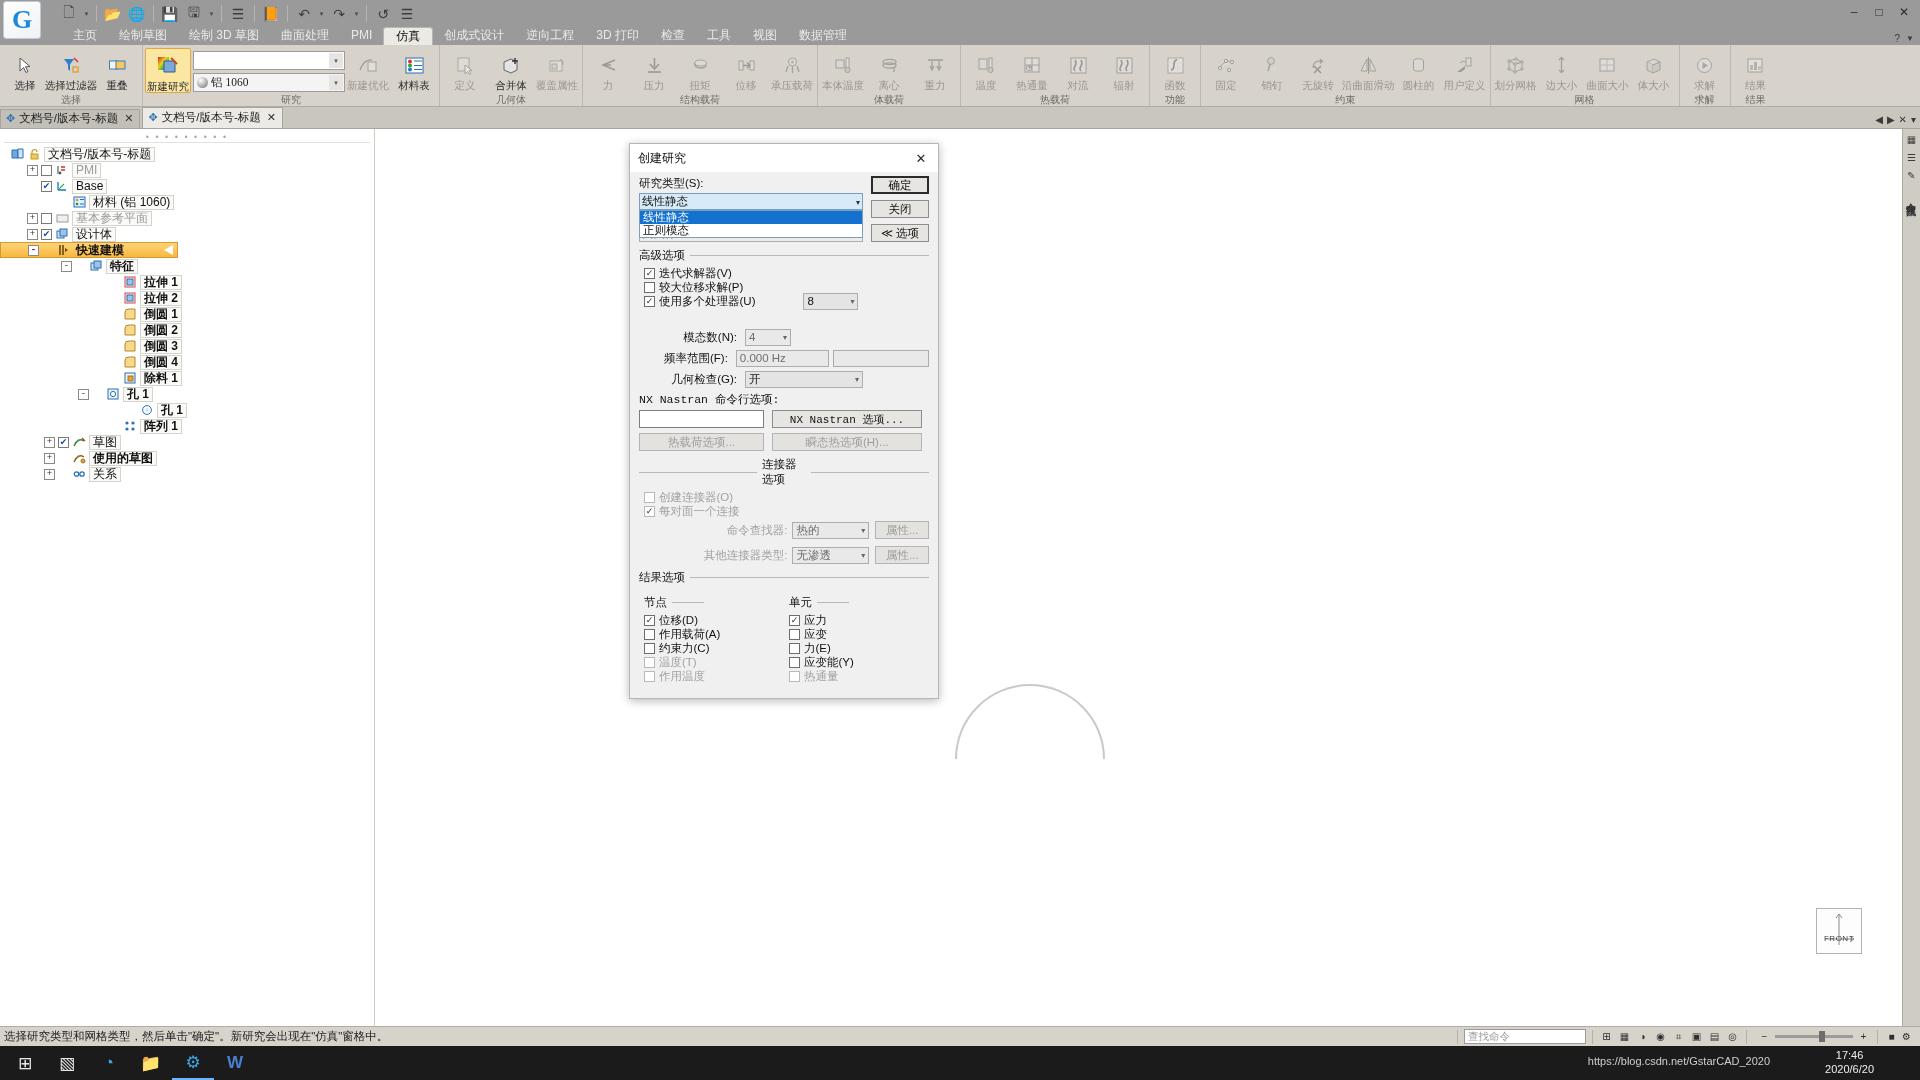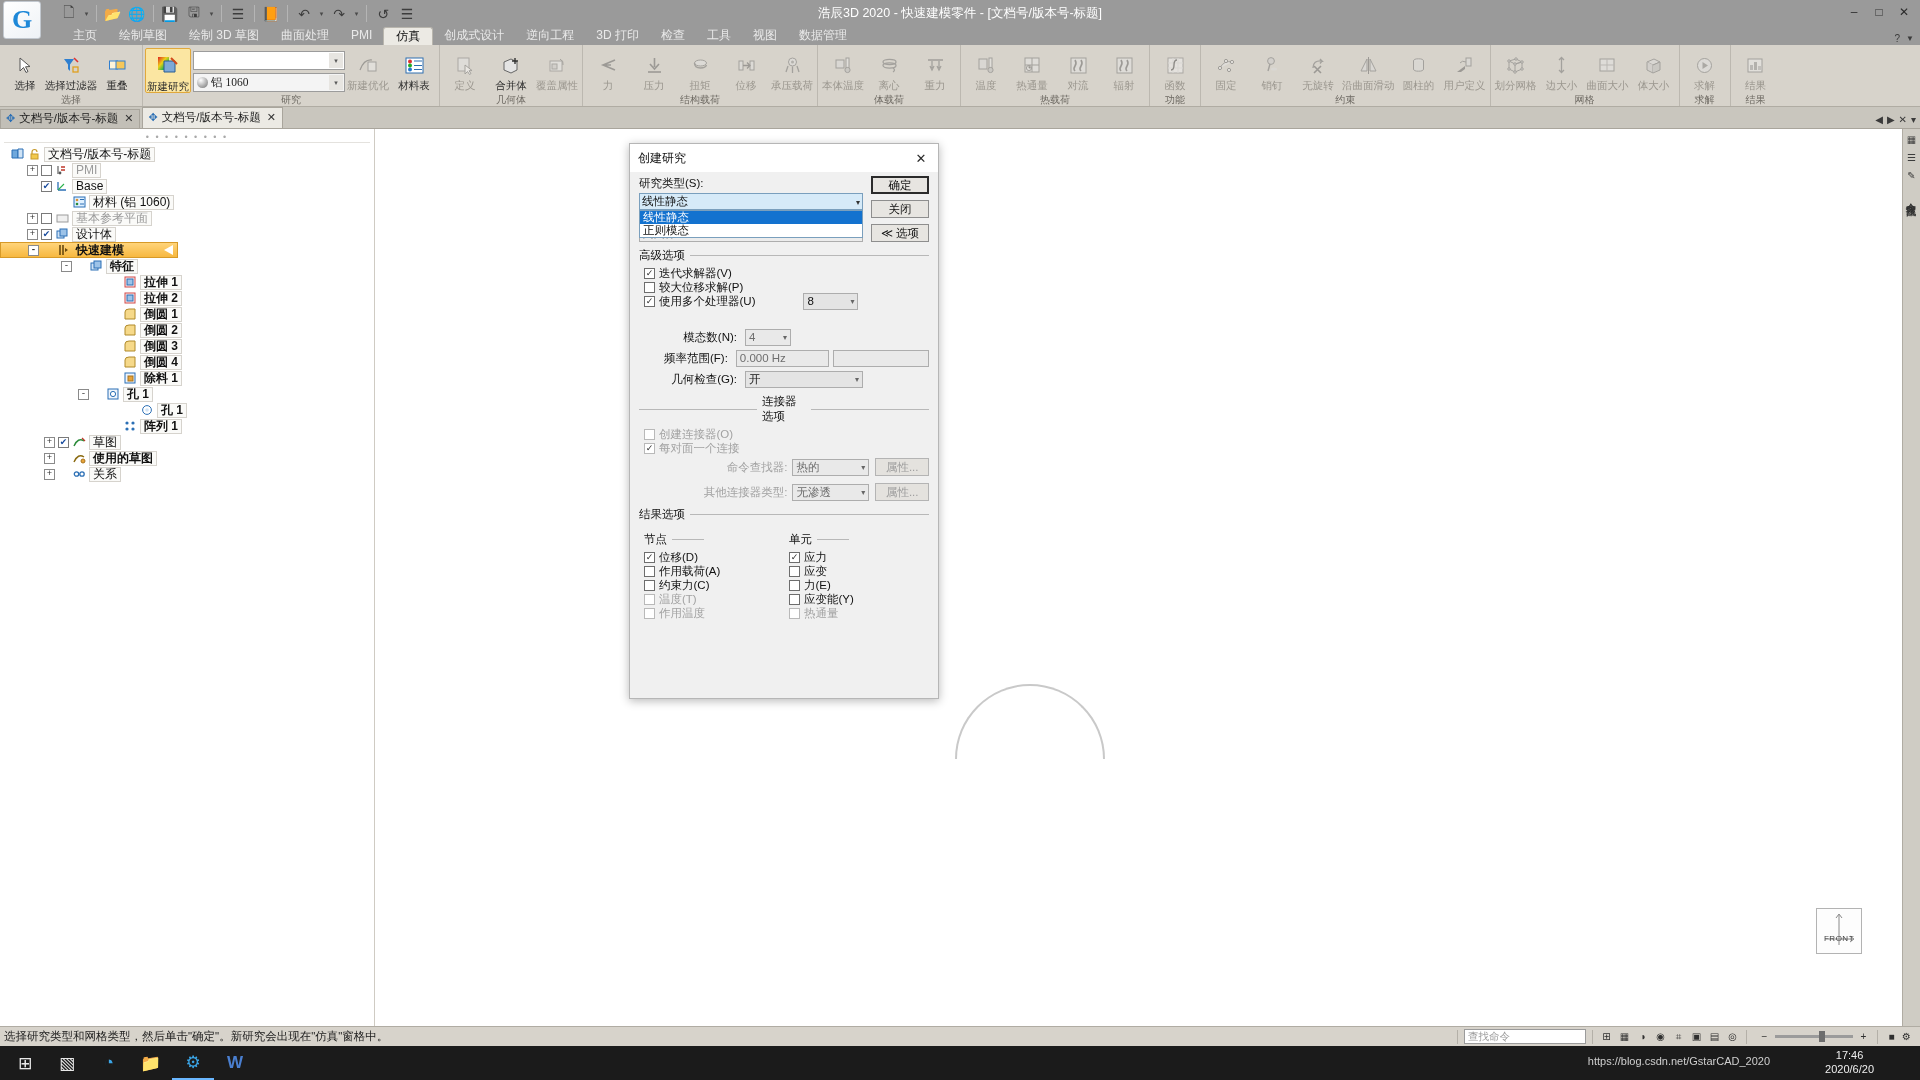--- a/index.html
+++ b/index.html
@@ -333,21 +333,20 @@
       <span class="qicon">📙</span>
       <span class="qsep"></span>
       <span class="qicon">↶</span>
       <span class="qcaret">▾</span>
       <span class="qicon">↷</span>
       <span class="qcaret">▾</span>
       <span class="qsep"></span>
       <span class="qicon">↺</span>
       <span class="qicon">☰</span>
     </div>
-    <div class="wintitle">浩辰3D 2020 - 快速建模零件 - [文档号/版本号-标题]</div>
     <div class="winbtns">
       <span class="winbtn">–</span>
       <span class="winbtn">□</span>
       <span class="winbtn close">✕</span>
     </div>
   </div>
 
   <div class="tabbar">
     <div class="tab">主页</div>
     <div class="tab">绘制草图</div>
@@ -1198,20 +1197,33 @@
       </div>
       <div class="fieldrow">
         <span class="fl" style="width:98px;">几何检查(G):</span>
         <span class="inp active" style="width:118px;margin-left:8px;">
           <span>开</span>
           <span class="dd">▾</span>
         </span>
       </div>
     </div>
 
+    <div style="margin-top:4px;">
+      <div class="lbl mono">NX Nastran 命令行选项:</div>
+      <div style="display:flex;gap:8px;margin-top:3px;align-items:center;">
+        <div class="textinput" style="width:125px;"></div>
+        <div class="btn" style="width:150px;">
+          <span class="mono" style="font-size:11px;">NX Nastran 选项...</span>
+        </div>
+      </div>
+      <div style="display:flex;gap:8px;margin-top:5px;">
+        <div class="btn dis" style="width:125px;">热载荷选项...</div>
+        <div class="btn dis" style="width:150px;">瞬态热选项(H)...</div>
+      </div>
+    </div>
 
     <div class="sectitle center" style="margin-top:6px;">
       <span class="line"></span>
       <span>连接器选项</span>
       <span class="line"></span>
     </div>
     <div style="padding-left:5px;">
       <div class="ck dis">
         <span class="ckbox"></span>
         <span>创建连接器(O)</span>

